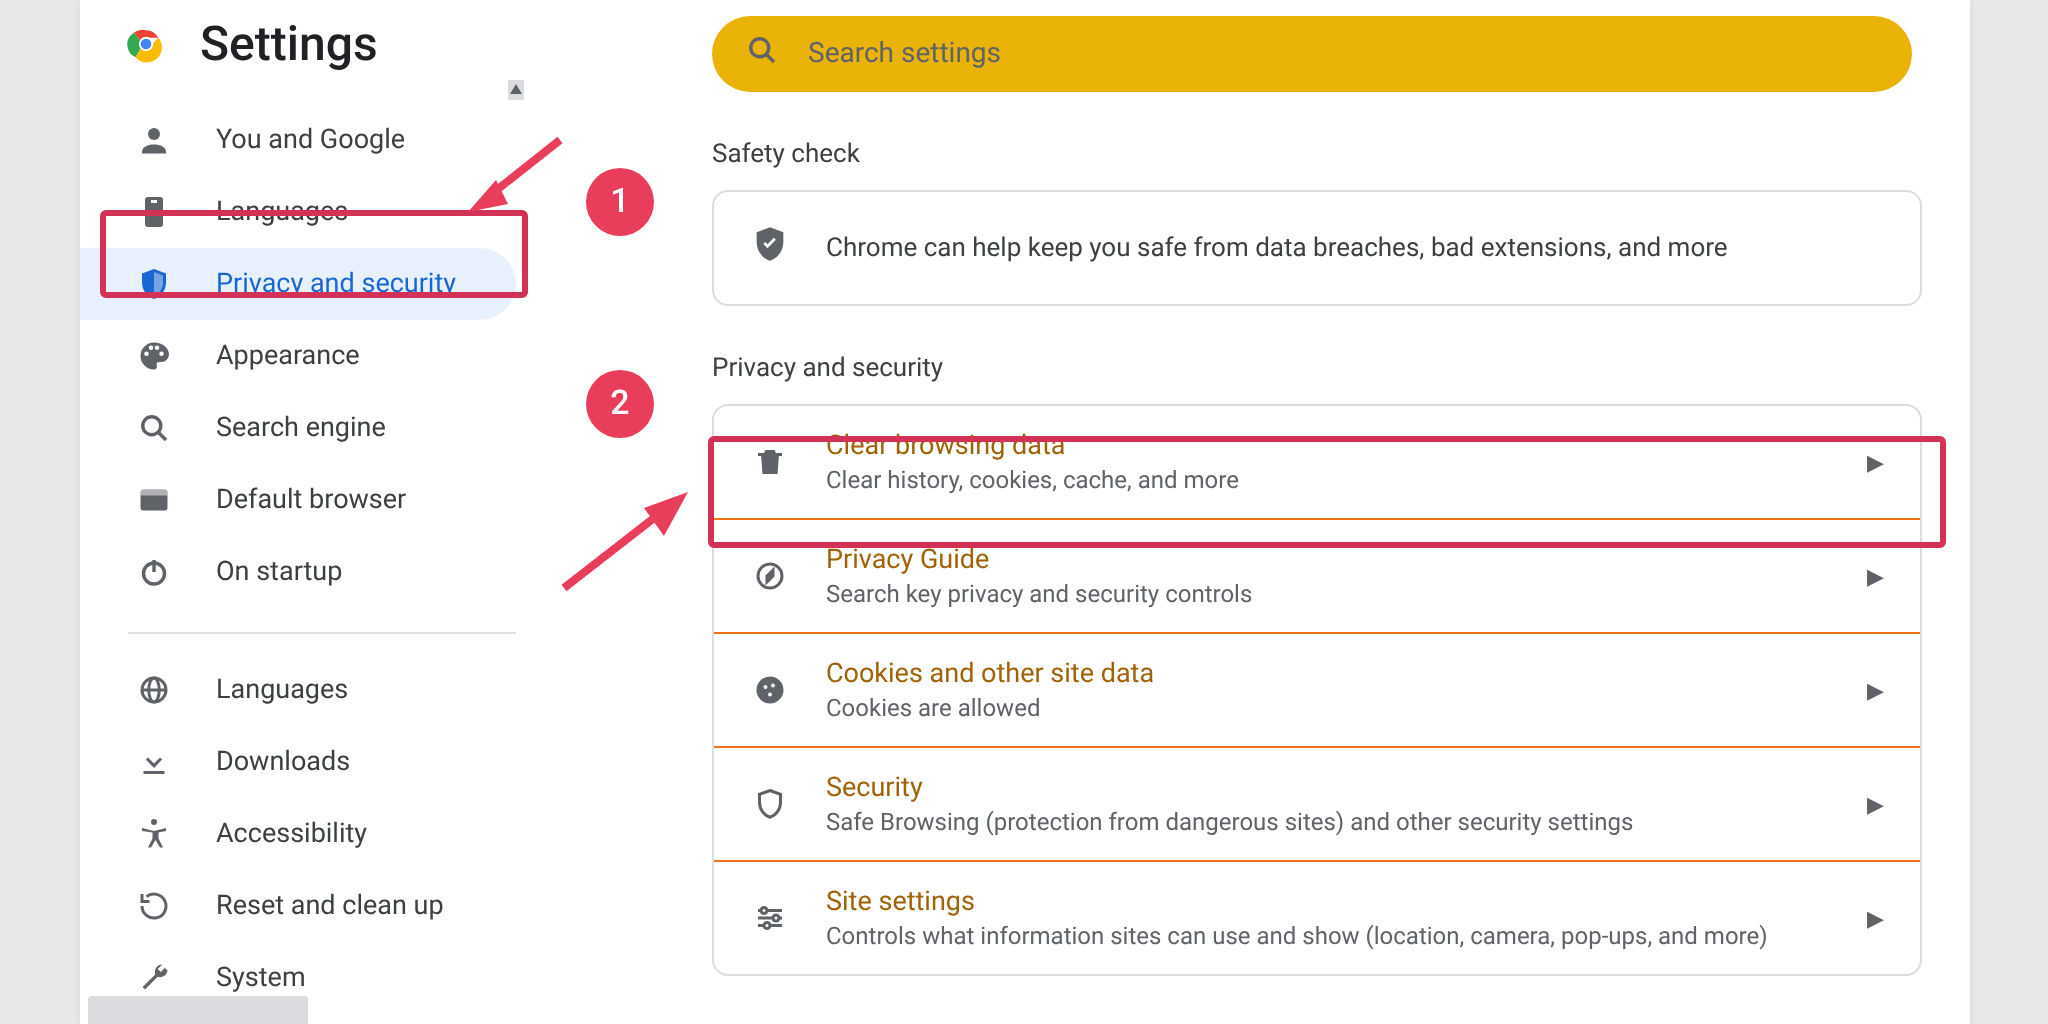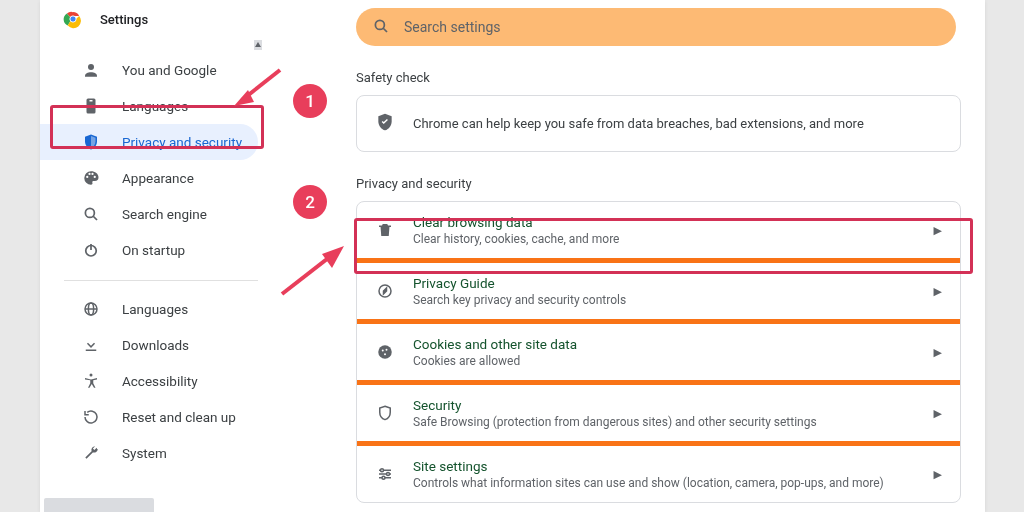--- a/index.html
+++ b/index.html
@@ -29,40 +29,40 @@
   }
   .header {
     position: absolute;
     left: 22px;
     top: 8px;
     display: flex;
     align-items: center;
     gap: 16px;
   }
   .header-title {
-    font-size: 13px;
+    font-size: 24px;
     font-weight: 500;
     color: #202124;
   }
   .chrome-logo {
     width: 22px;
     height: 22px;
   }
   .sidebar {
     position: absolute;
     left: 0;
     top: 44px;
     width: 218px;
     padding-top: 8px;
   }
   .side-item {
     display: flex;
     align-items: center;
     height: 36px;
-    padding-left: 42px;
+    padding-left: 28px;
     gap: 22px;
     border-radius: 0 18px 18px 0;
     cursor: pointer;
     color: #3c4043;
   }
   .side-item .label {
     font-size: 13.5px;
   }
   .side-item.selected {
     background: #e8f0fe;
@@ -102,21 +102,21 @@
     position: absolute;
     left: 316px;
     top: 0;
     width: 628px;
     padding-right: 8px;
   }
   .searchbar {
     margin-top: 8px;
     width: 600px;
     height: 38px;
-    background: #fdba74;
+    background: #eab308;
     border-radius: 20px;
     display: flex;
     align-items: center;
     gap: 14px;
     padding: 0 16px;
     color: #5f6368;
   }
   .section-label {
     font-size: 13px;
     color: #3c4043;
@@ -148,34 +148,34 @@
     font-size: 13px;
     font-weight: 500;
     padding: 8px 18px;
     cursor: pointer;
   }
   .row {
     display: flex;
     align-items: center;
     gap: 18px;
     padding: 12px 18px;
-    border-top: 5px solid #f97316;
+    border-top: 1px solid #f97316;
     cursor: pointer;
   }
   .row:first-child { border-top: none; }
   .row-icon {
     width: 20px;
     height: 20px;
     display:flex;
     align-items:center;
     justify-content:center;
     color:#5f6368;
   }
   .row-text { flex: 1; }
-  .row-title { font-size: 13.5px; color: #14532d; }
+  .row-title { font-size: 13.5px; color: #a16207; }
   .row-sub { font-size: 12px; color: #5f6368; margin-top: 2px; }
   .row-arrow { color: #5f6368; font-size: 11px; }
   
   .anno-box1 {
     position: absolute;
     left: 50px; top: 105px;
     width: 214px; height: 44px;
     border: 3px solid #d33156;
     border-radius: 3px;
     pointer-events: none;
@@ -279,20 +279,29 @@
         <span class="label">Appearance</span>
       </div>
       <div class="side-item">
         <span class="side-icon">
             <svg width="18" height="18" viewBox="0 0 24 24" fill="none" stroke="currentColor" stroke-width="2.3">
               <circle cx="10.5" cy="10.5" r="6"></circle>
               <line x1="15" y1="15" x2="20" y2="20"></line>
             </svg>
           </span>
         <span class="label">Search engine</span>
+      </div>
+      <div class="side-item">
+        <span class="side-icon">
+            <svg width="18" height="18" viewBox="0 0 24 24" fill="currentColor">
+              <rect x="3" y="5" width="18" height="14" rx="2"></rect>
+              <rect x="3" y="5" width="18" height="4" fill="#fff" opacity=".5"></rect>
+            </svg>
+          </span>
+        <span class="label">Default browser</span>
       </div>
       <div class="side-item">
         <span class="side-icon">
             <svg width="18" height="18" viewBox="0 0 24 24" fill="none" stroke="currentColor" stroke-width="2.3">
               <circle cx="12" cy="13" r="7"></circle>
               <line x1="12" y1="4" x2="12" y2="12"></line>
             </svg>
           </span>
         <span class="label">On startup</span>
       </div>

